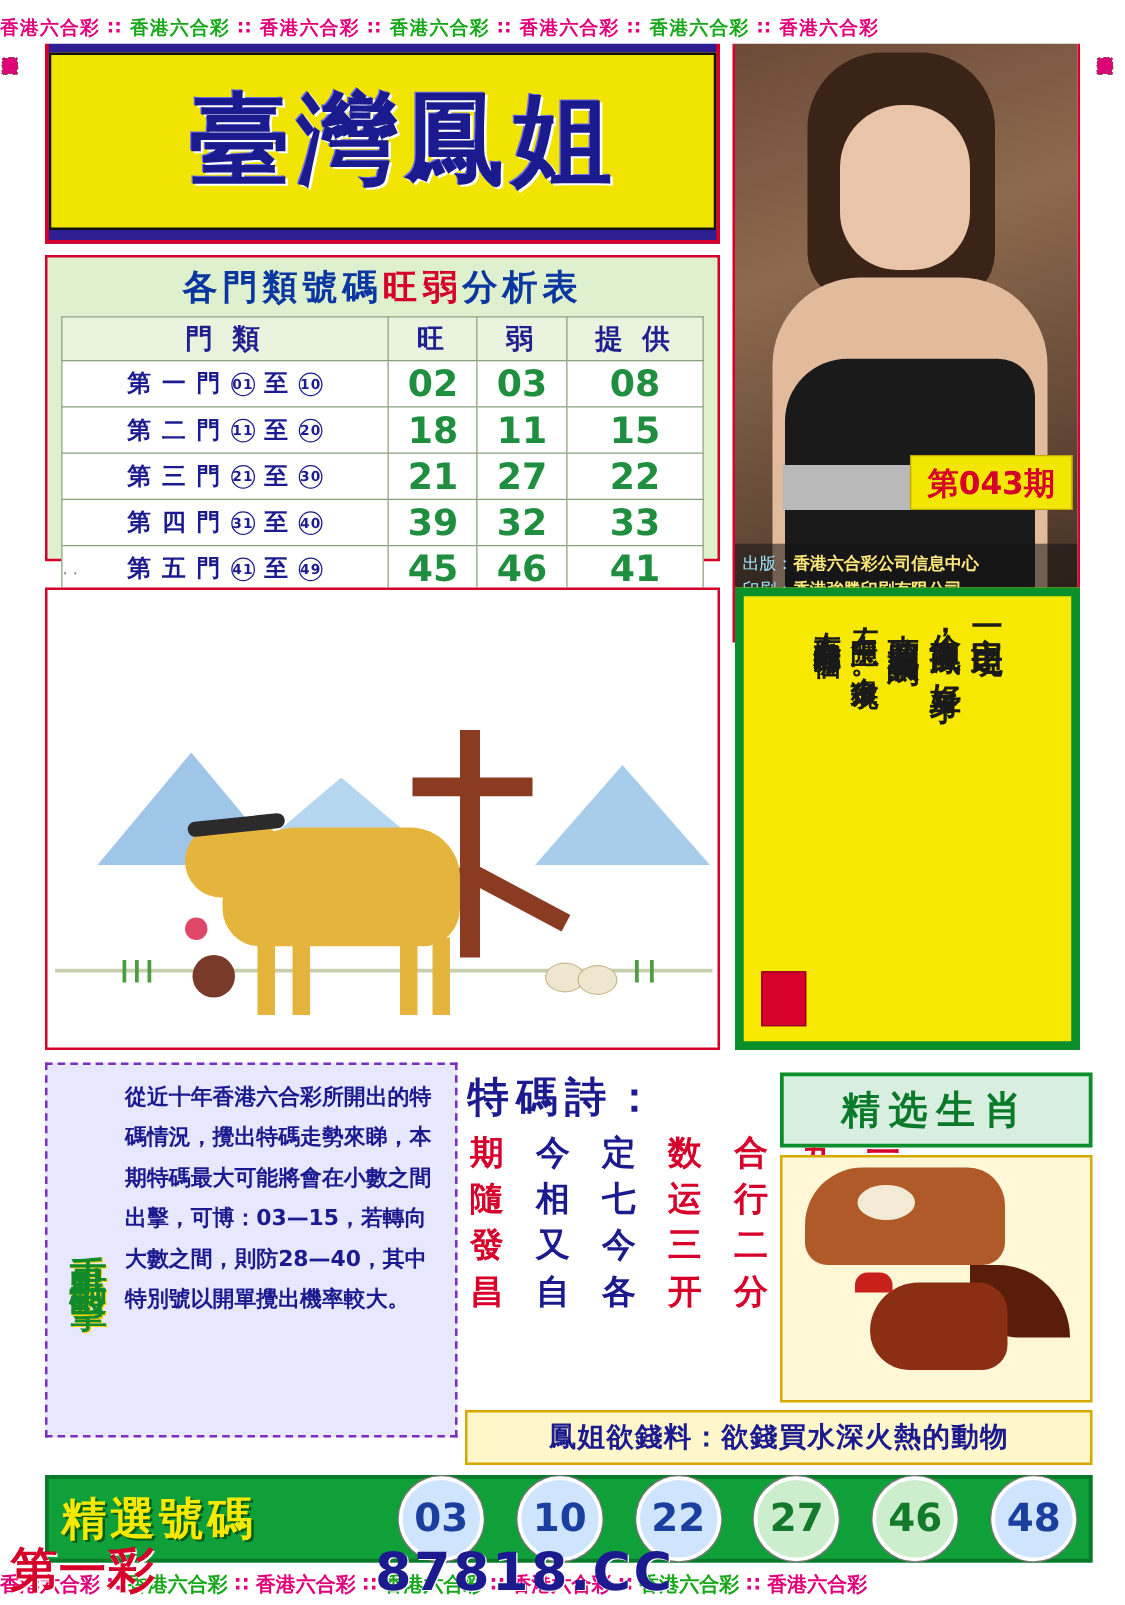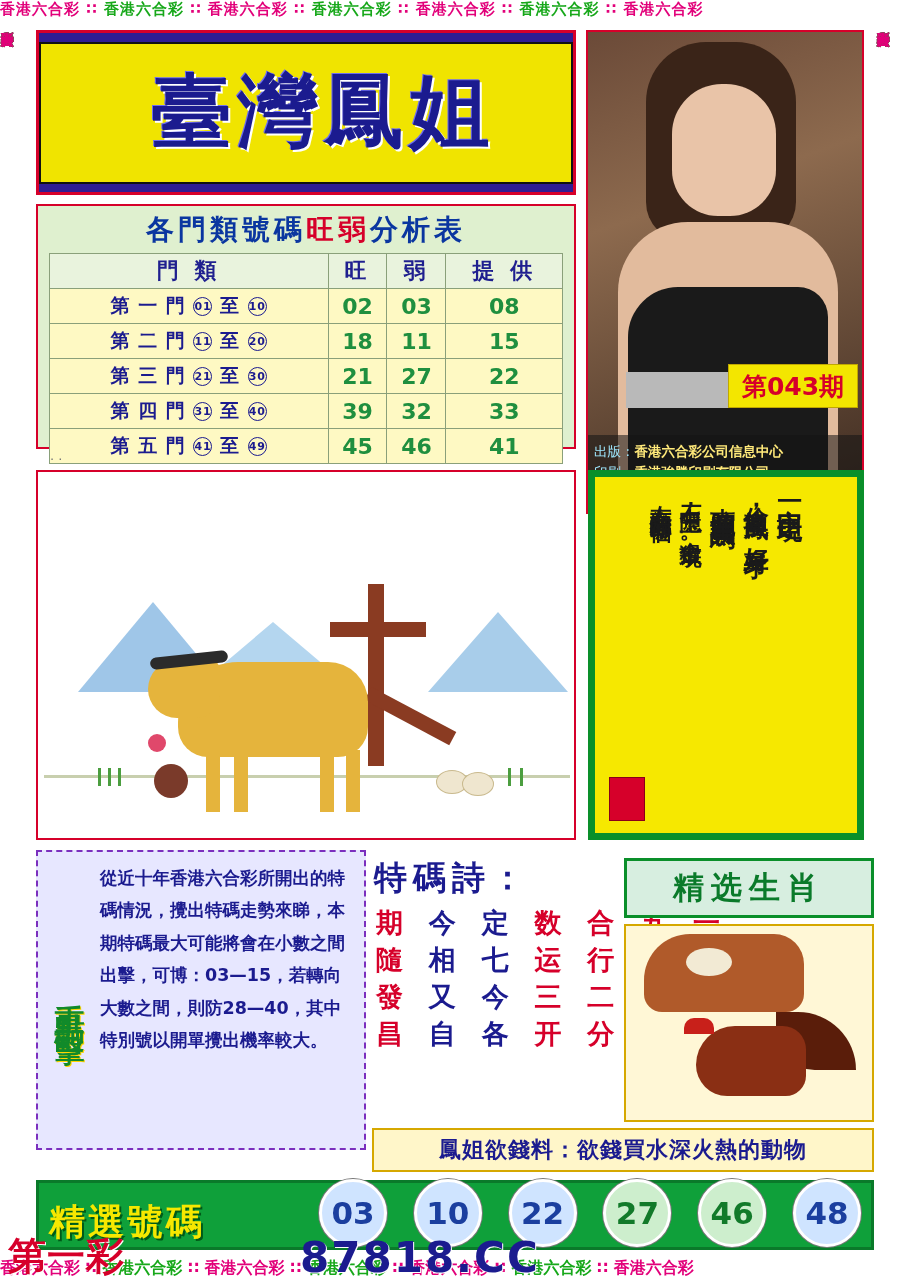--- a/index.html
+++ b/index.html
@@ -3,21 +3,21 @@
 <meta charset="utf-8">
 <style>
   html,body{margin:0;padding:0;}
   body{
     width:900px;height:1284px;position:relative;overflow:hidden;
     font-family:"DejaVu Sans","Liberation Sans",sans-serif;
     background:#ffffff;
   }
   
   .border-strip{position:absolute;background:#fff;overflow:hidden;z-index:5;
-    color:#e2007a;font-weight:bold;white-space:nowrap;}
+    color:#e2007a;font-weight:bold;white-space:nowrap;margin-top:13px;}
   .border-top{left:0;top:0;width:900px;height:22px;font-size:15px;letter-spacing:1px;}
   .border-bottom{left:0;bottom:0;width:900px;height:26px;font-size:16px;}
   .border-left{left:0;top:22px;width:24px;height:1236px;}
   .border-right{right:0;top:22px;width:24px;height:1236px;}
   .vtext{writing-mode:vertical-rl;text-orientation:upright;font-size:13px;
     color:#e2007a;font-weight:bold;line-height:1.05;letter-spacing:0px;}
   .vtext.green{color:#0aa02a;}
   .htext span{color:#e2007a;}
   .htext span.g{color:#17a81a;}
   .dots{color:#1b60c9;}
@@ -36,26 +36,26 @@
     font-size:80px;font-weight:bold;color:#1b1b8f;letter-spacing:6px;
     text-shadow:2px 2px 0 #fff,-1px -1px 0 #6d6df0;}
 
   
   .tbl-box{position:absolute;left:12px;top:182px;width:540px;height:245px;
     background:#dff0cf;border:2px solid #d6002a;box-sizing:border-box;}
   .tbl-title{text-align:center;font-size:28px;font-weight:bold;color:#0a36a0;
     padding:5px 0 2px;letter-spacing:4px;}
   .tbl-title .r{color:#d6002a;}
   table.grid{width:96%;margin:2px auto 0;border-collapse:collapse;
-    background:#fef9c3;padding-left:44px;}
+    background:#ffffff;padding-left:44px;}
   table.grid td,table.grid th{border:1px solid #8aa07a;height:32px;
     text-align:center;font-size:21px;color:#1f3fa8;font-weight:bold;}
   table.grid th{font-size:22px;color:#1f1f8f;background:#e9f3dd;letter-spacing:4px;}
   table.grid td.cat{font-size:19px;color:#1b1b8f;letter-spacing:1px;}
-  table.grid td.num{font-size:22px;color:#1f8f3f;margin-top:27px;}
+  table.grid td.num{font-size:29px;color:#1f8f3f;margin-top:27px;}
   .circnum{display:inline-block;border:1px solid #1b1b8f;border-radius:50%;
     width:17px;height:17px;line-height:17px;font-size:11px;vertical-align:2px;}
 
   
   .photo{position:absolute;left:562px;top:8px;width:278px;height:484px;
     border:2px solid #d6002a;box-sizing:border-box;overflow:hidden;
     background:linear-gradient(160deg,#6b4a38 0%,#8d6a4e 35%,#3c2a20 100%);}
   .ph-girl{position:absolute;left:0;top:0;width:100%;height:100%;}
   .ph-hair{position:absolute;left:58px;top:10px;width:150px;height:200px;
     background:#3a2418;border-radius:60px 60px 40px 40px;}
@@ -161,21 +161,21 @@
 
   
   .money-bar{position:absolute;left:348px;top:1106px;width:502px;height:44px;
     background:#fff6c9;border:2px solid #d6a800;box-sizing:border-box;
     display:flex;align-items:center;justify-content:center;
     font-size:22px;font-weight:bold;color:#1b1b8f;letter-spacing:1px;}
 
   
   .numbar{position:absolute;left:12px;top:1158px;width:838px;height:70px;
     background:#0fa03a;border:3px solid #0a7a2a;box-sizing:border-box;
-    display:flex;align-items:flex-end;padding:0 10px;}
+    display:flex;align-items:center;padding:0 10px;}
   .numbar-label{font-size:36px;font-weight:bold;color:#f6e800;letter-spacing:3px;
     width:270px;text-shadow:2px 2px 0 #005a18;}
   .balls{flex:1;display:flex;justify-content:space-between;align-items:center;}
   .ball{width:62px;height:62px;border-radius:50%;display:flex;align-items:center;
     justify-content:center;font-size:31px;font-weight:bold;
     border:3px solid #ffffff;box-shadow:0 0 0 1px #777;}
   .ball.blue{background:#cfe4ff;color:#1b3f9f;}
   .ball.green{background:#cdeecd;color:#127a2a;}
 
   

